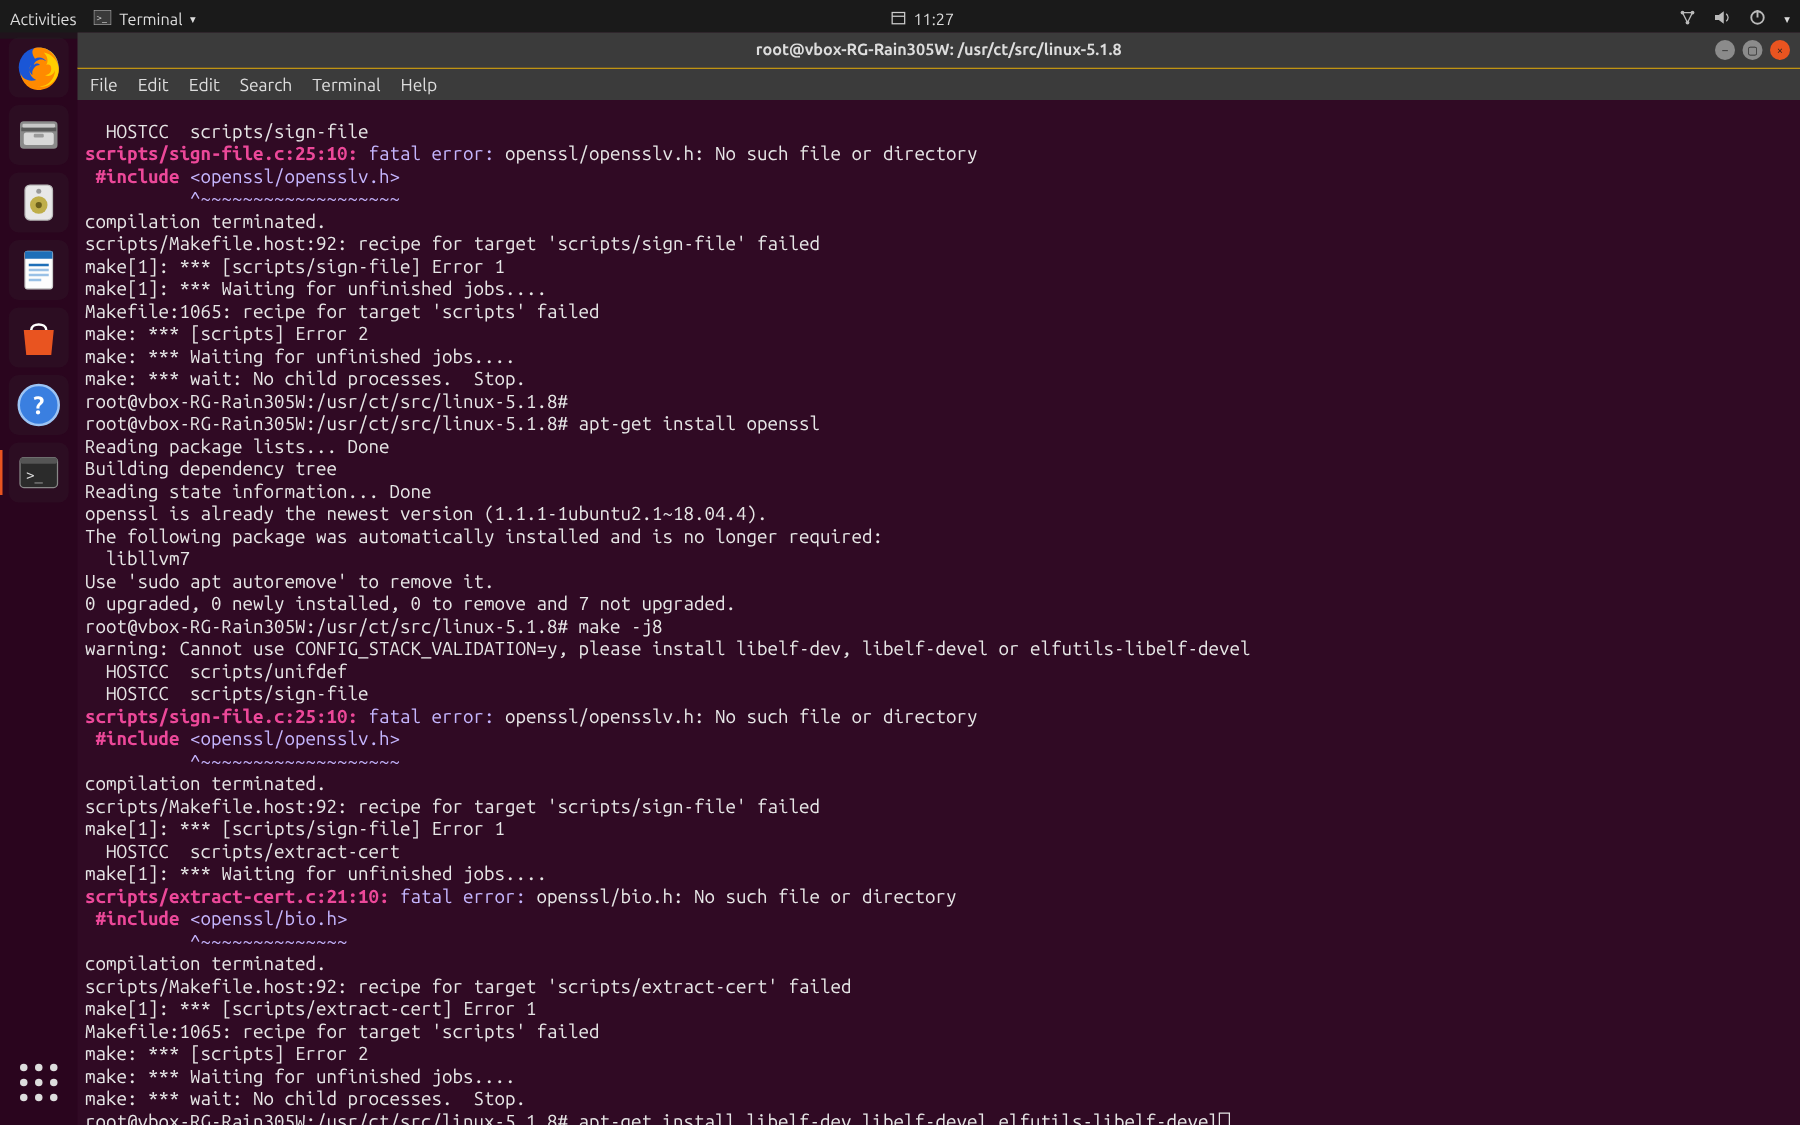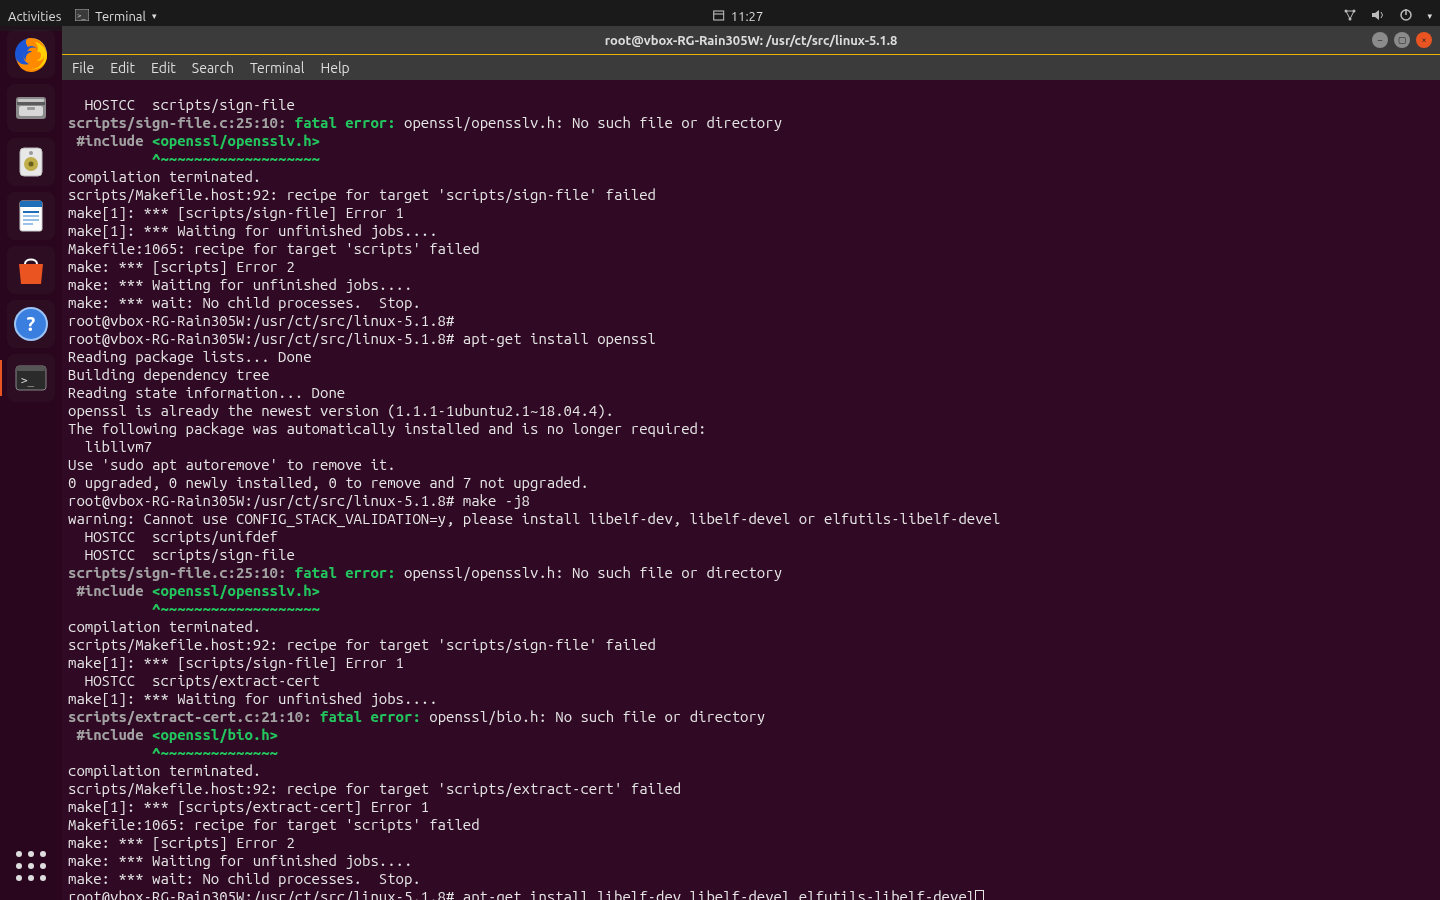--- a/index.html
+++ b/index.html
@@ -91,22 +91,22 @@
 .term {
   flex:1;
   padding: 16px 6px;
   font-family: "Ubuntu Mono","DejaVu Sans Mono",monospace;
   font-size: 15px;
   line-height: 18px;
   white-space: pre;
   overflow:hidden;
   color:#e6e6e6;
 }
-.bold { font-weight:bold; color:#a3a3a3; }
-.redb { color:#22c55e; font-weight:bold; }
+.bold { font-weight:bold; color:#ec4899; }
+.redb { color:#c4b5fd; font-weight:normal; }
 .cursor {
   display:inline-block; width:9px; height:15px;
   border:1px solid #e6e6e6; vertical-align:text-bottom;
 }
 .ff-icon svg, .icon-svg svg { display:block; }
 </style>
 </head>
 <body>
 
 <div class="topbar">

